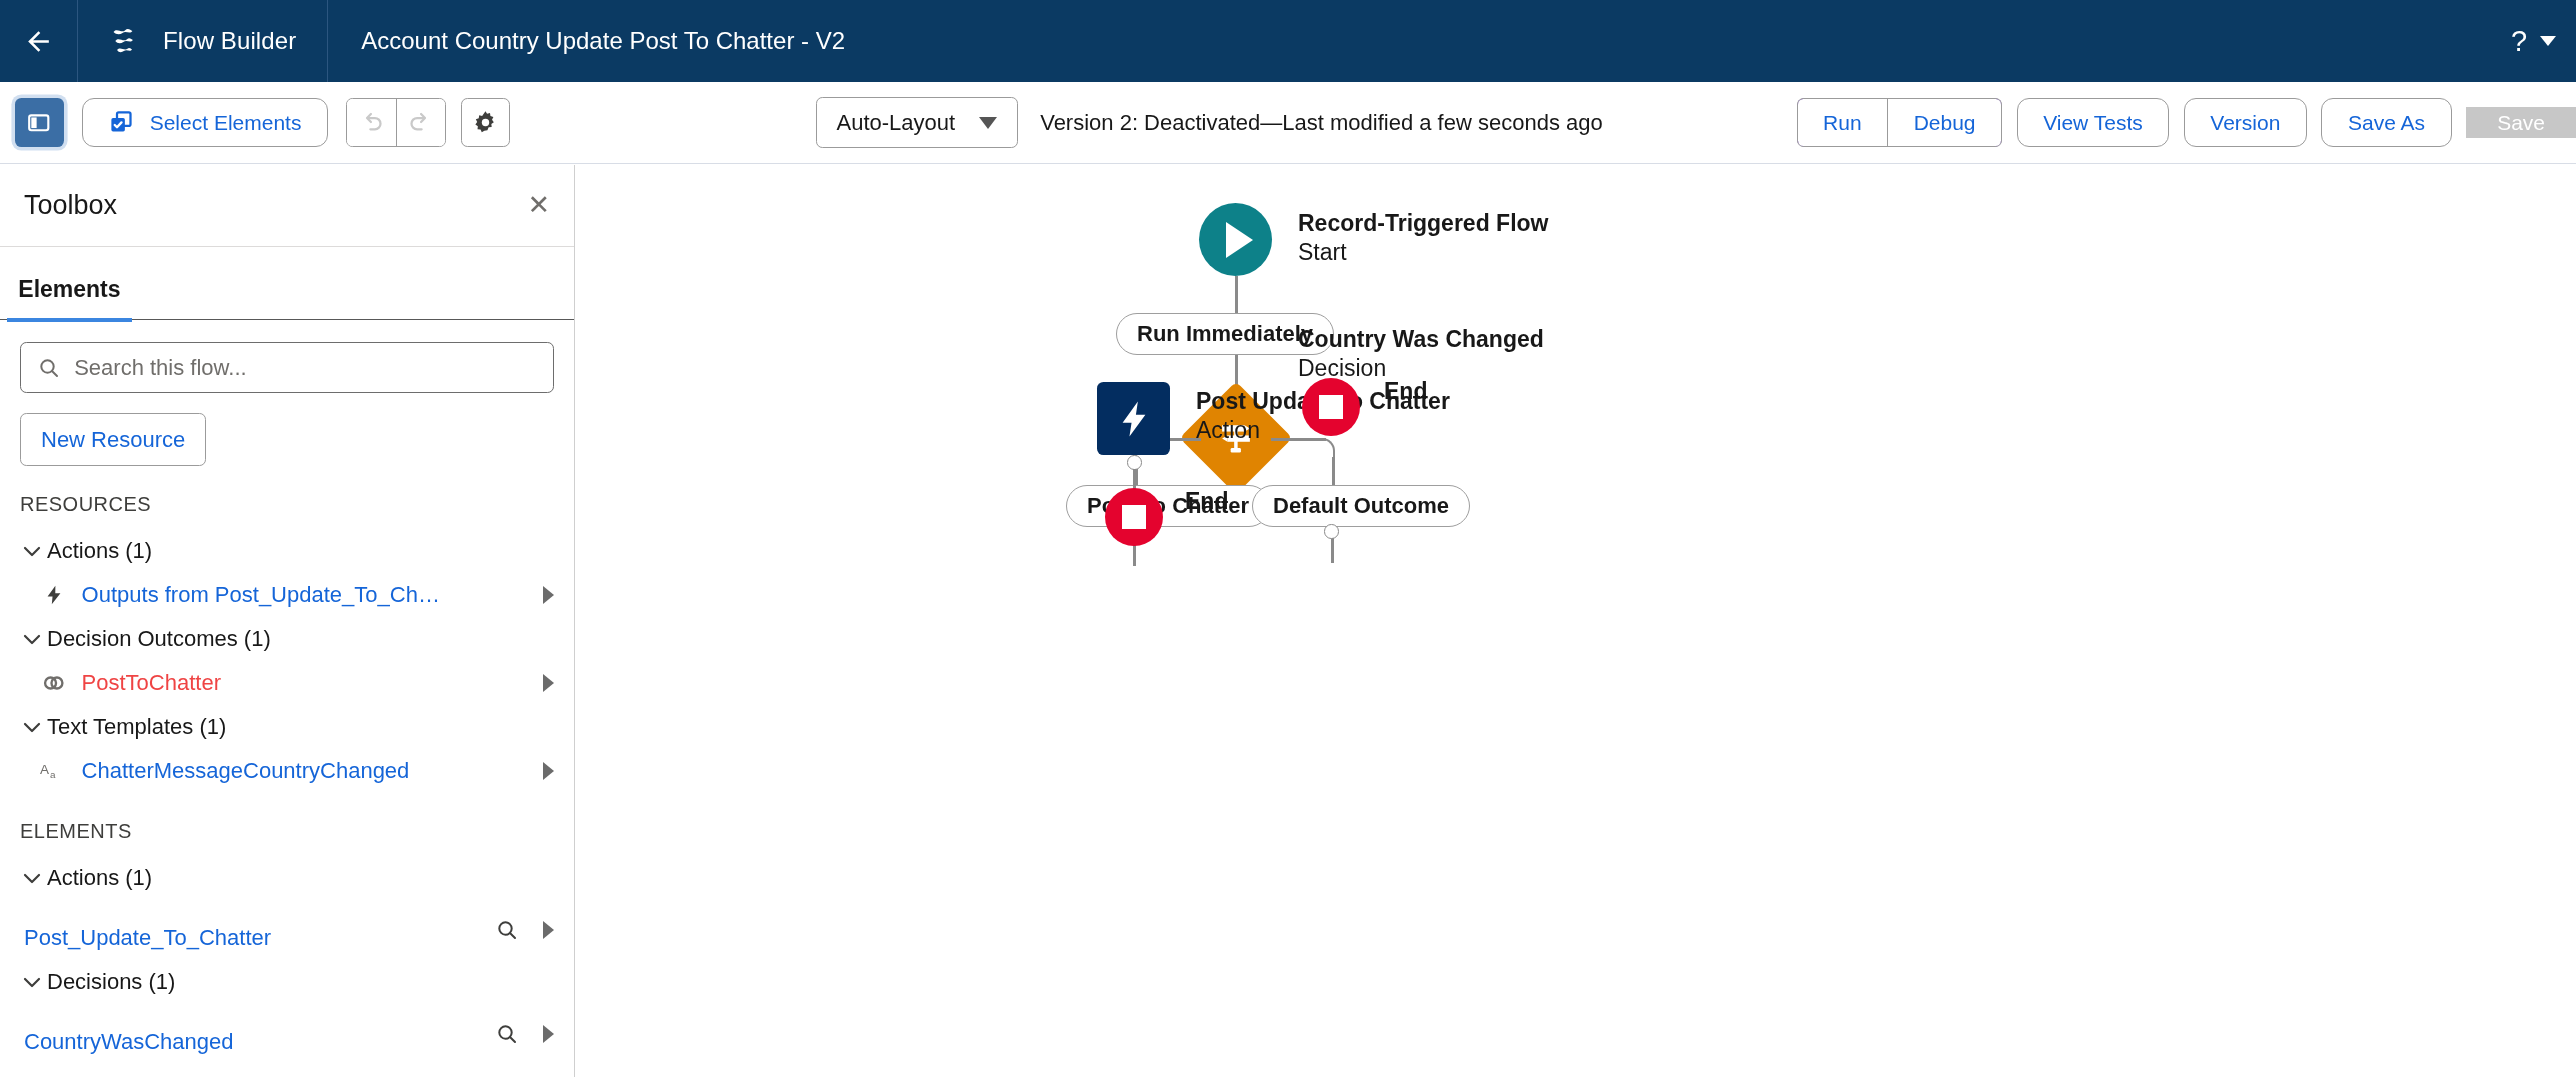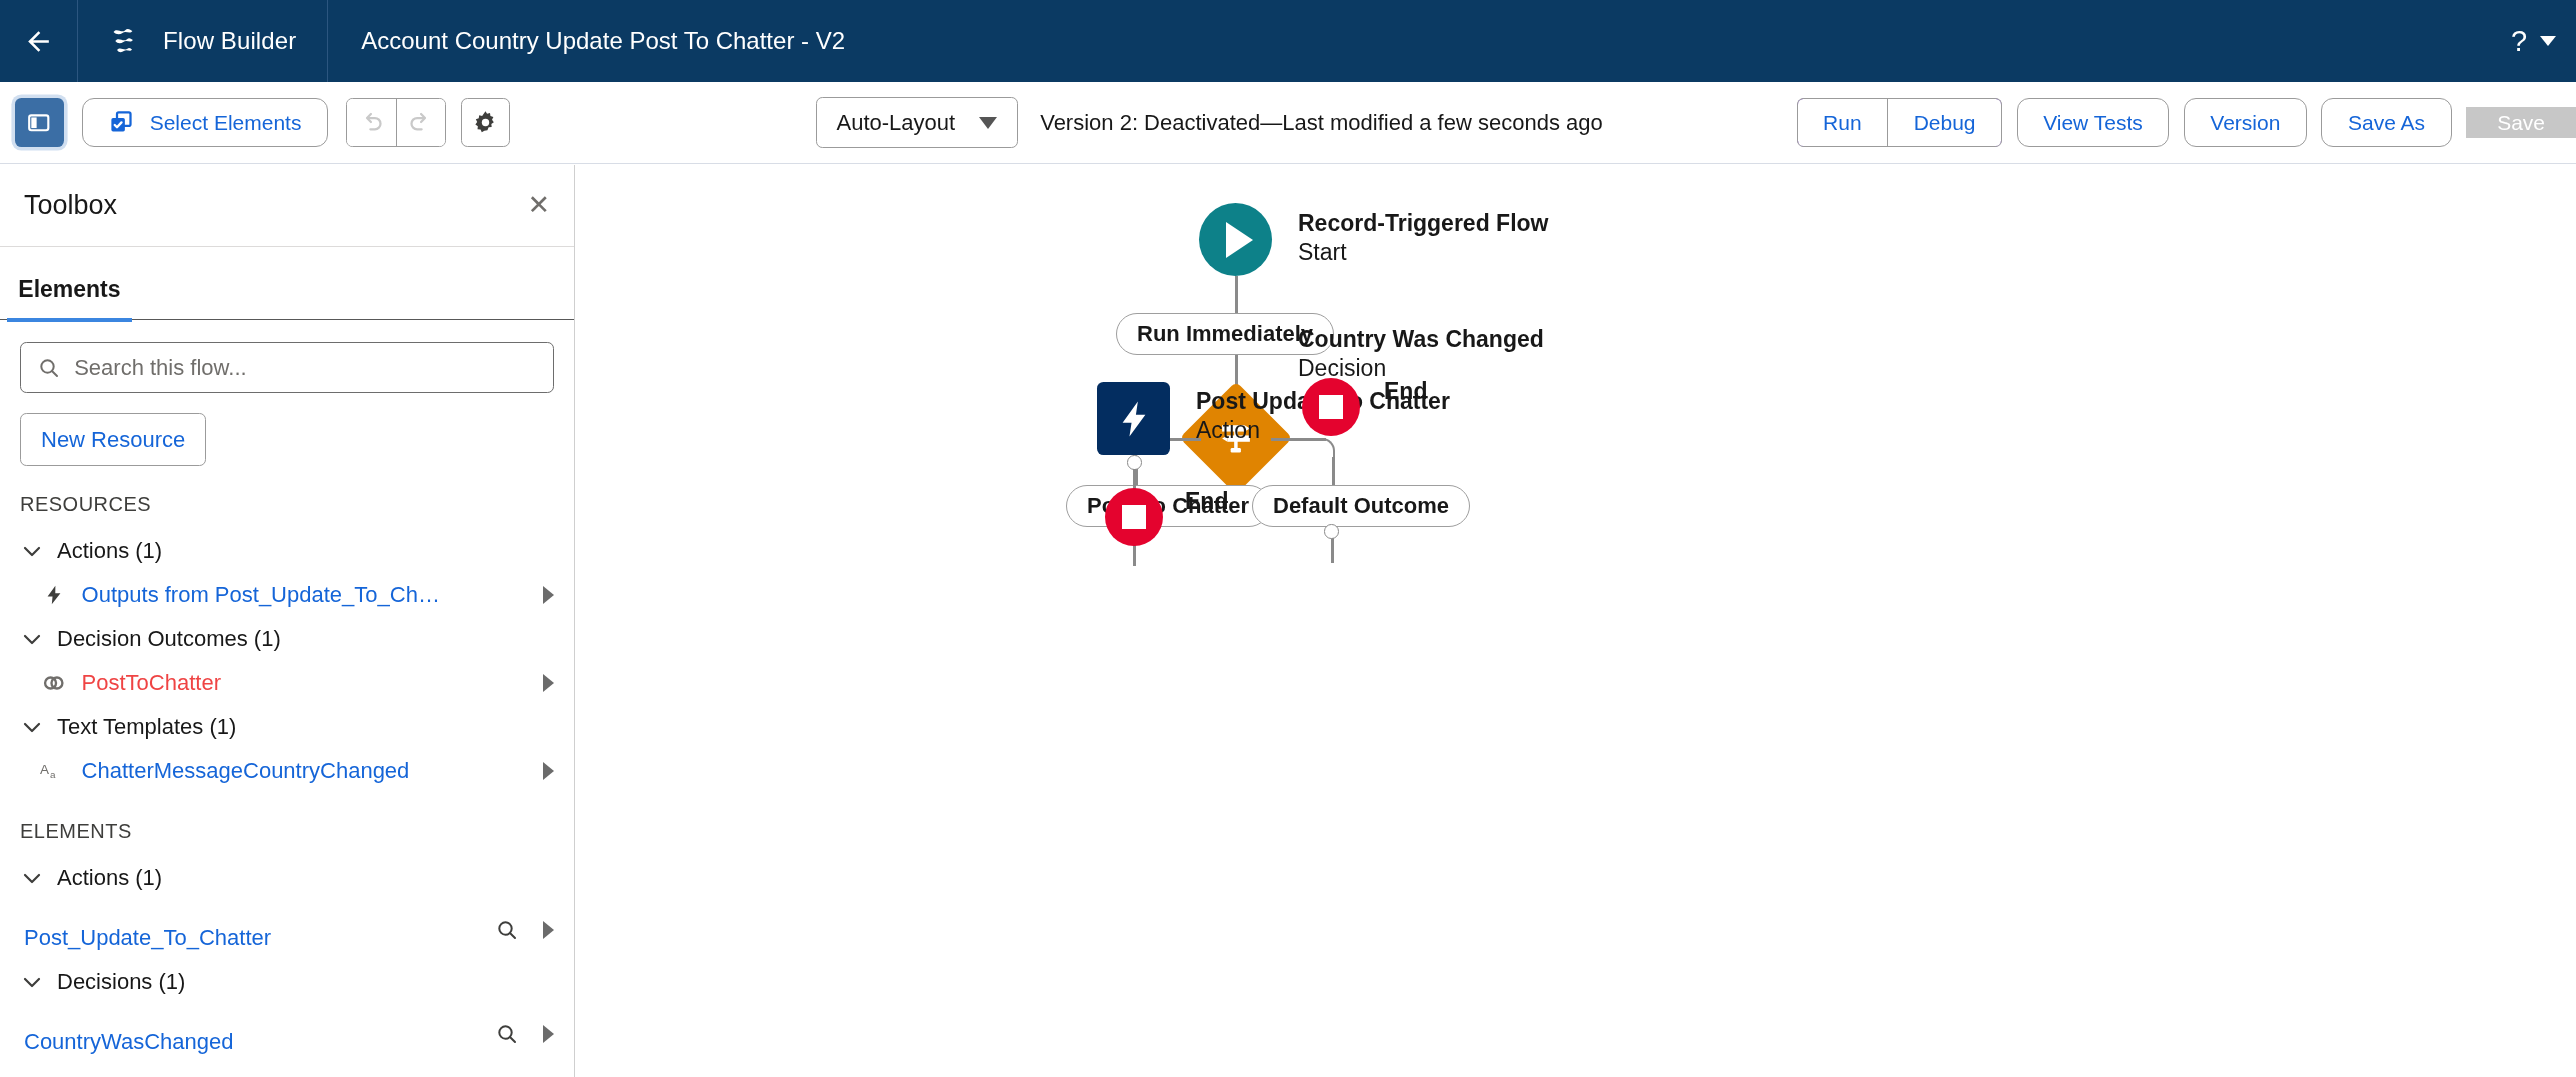--- a/index.html
+++ b/index.html
@@ -164,21 +164,21 @@
     height: 53px; border: 0.9px solid #9b9b9b; border-radius: 6.4px;
     background: #fff; color: #1565d8; font-size: 22px;
     display: inline-flex; align-items: center; justify-content: center;
     padding: 0 20px; cursor: pointer;
   }
   .section-head {
     font-size: 20px; letter-spacing: 0.5px; color: #3e3e3c;
     padding: 27px 20px 12.8px 20px; text-transform: uppercase;
   }
   .group-row {
-    display: flex; align-items: center; gap: 13px;
+    display: flex; align-items: center; gap: 3px;
     padding: 9px 20px; cursor: pointer;
   }
   .group-label { font-size: 22px; color: #181818; }
   .res-row {
     display: flex; align-items: center; gap: 14.6px;
     padding: 9px 20px 9px 40px; cursor: pointer;
   }
   .res-icon { width: 27px; display: flex; justify-content: center; flex: 0 0 27px; }
   .res-label {
     font-size: 22px; color: #1565d8;

